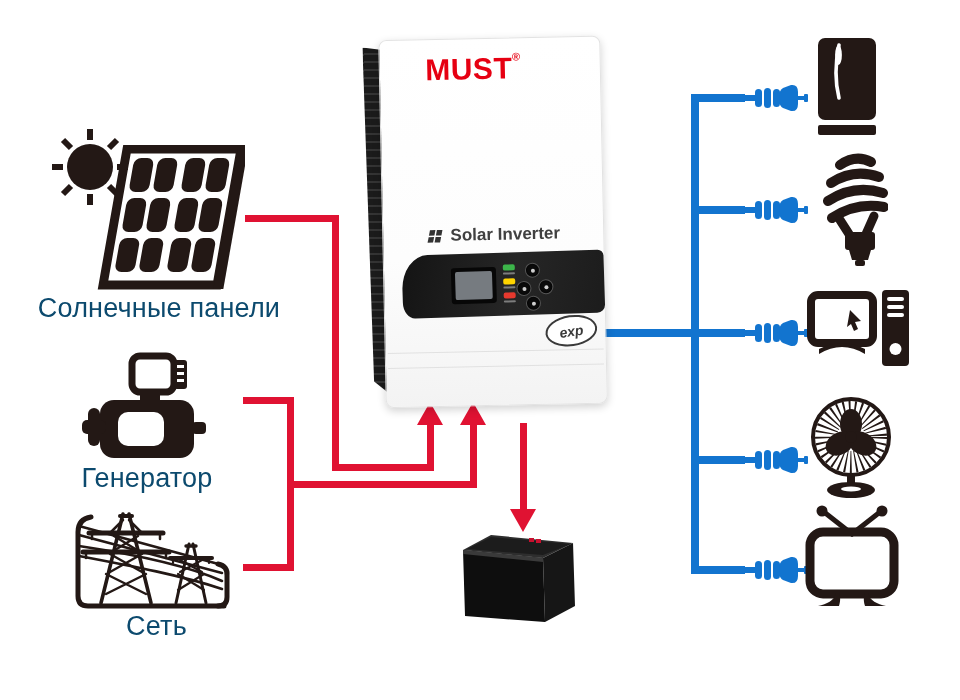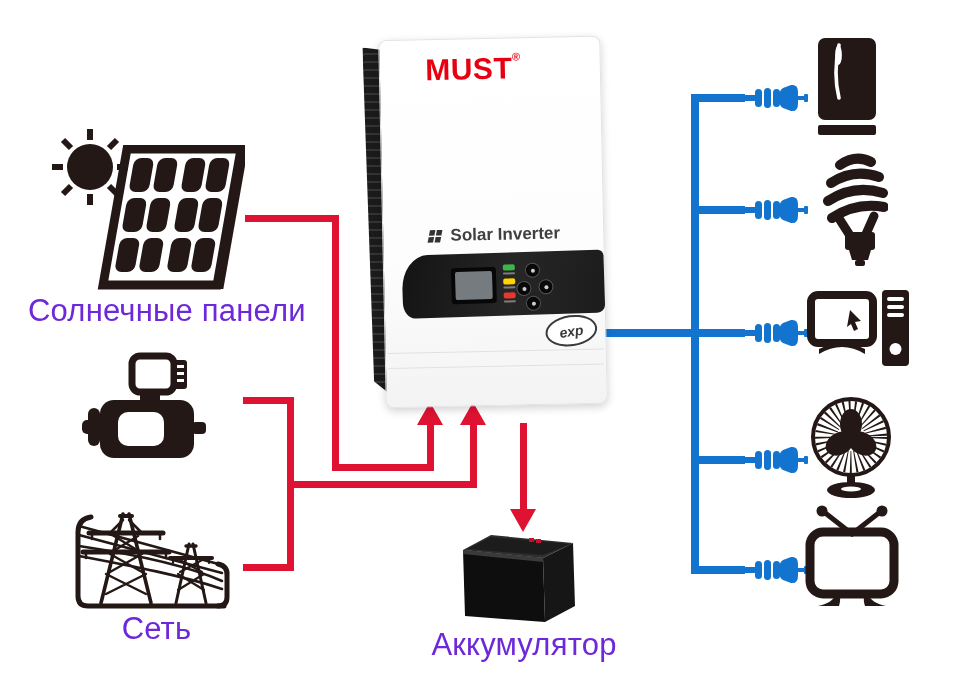--- a/index.html
+++ b/index.html
@@ -2,21 +2,21 @@
 <html><head>
 <meta charset="utf-8">
 <style>
   html,body{margin:0;padding:0;background:#ffffff;}
   #canvas{
     position:relative;width:960px;height:700px;background:#ffffff;overflow:hidden;
     font-family:"Liberation Sans","DejaVu Sans",sans-serif;
   }
   .abs{position:absolute;}
   .lbl{
-    position:absolute;color:#6d28d9;font-size:31px;line-height:1.1;
+    position:absolute;color:#0c4a6e;font-size:27px;line-height:1.1;
     text-align:center;white-space:nowrap;font-weight:400;letter-spacing:.2px;
   }
   
   .rline{position:absolute;background:#e01232;}
   .bline{position:absolute;background:#1274cf;}
   .arrow-up{position:absolute;width:0;height:0;
     border-left:13px solid transparent;border-right:13px solid transparent;
     border-bottom:23px solid #e01232;}
   .arrow-down{position:absolute;width:0;height:0;
     border-left:13px solid transparent;border-right:13px solid transparent;
@@ -170,20 +170,21 @@
         <rect x="95" y="20" width="7" height="3" fill="#fff"></rect>
         <rect x="95" y="27" width="7" height="3" fill="#fff"></rect>
       <rect x="58" y="38" width="20" height="12"></rect>
       <rect x="18" y="48" width="94" height="58" rx="14"></rect>
       <rect x="36" y="60" width="46" height="34" rx="10" fill="#fff"></rect>
       <rect x="0" y="68" width="24" height="14" rx="5"></rect>
       <rect x="6" y="56" width="12" height="38" rx="6"></rect>
       <rect x="110" y="70" width="14" height="12" rx="4"></rect>
     </g>
   </svg>
+  <div class="lbl" style="left:62px;top:464px;width:170px;">Генератор</div>
 
   <svg class="abs" style="left:72px;top:502px;" width="165" height="118" viewBox="0 0 165 118">
     <g fill="none" stroke="#231815" stroke-linecap="round">
       <path d="M152,104 L16,104 Q6,104 6,94 L6,30 Q6,17 19,15" stroke-width="5"></path>
       <path d="M146,62 Q156,64 155,74 L155,95 Q155,104 146,104" stroke-width="5"></path>
       <path d="M7,24 L150,63" stroke-width="2.6"></path>
       <path d="M7,33 L150,71" stroke-width="2.6"></path>
       <path d="M7,44 C60,52 112,62 150,79" stroke-width="2.6"></path>
       <path d="M7,54 C60,64 112,74 150,87" stroke-width="2.6"></path>
       <path d="M51,12 L29,101" stroke-width="3.6"></path>
@@ -242,21 +243,20 @@
 
   <svg class="abs" style="left:455px;top:528px;" width="125" height="97" viewBox="0 0 125 97">
     <polygon points="8,22 36,7 118,15 88,30" fill="#2e2e2e"></polygon>
     <polygon points="12,21 36,9 116,16 88,27" fill="#1c1c1c"></polygon>
     <polygon points="88,30 118,15 120,78 90,94" fill="#161616"></polygon>
     <polygon points="8,22 88,30 90,94 10,88" fill="#0e0e0e"></polygon>
     <polygon points="8,22 88,30 88,34 8,26" fill="#3a3a3a"></polygon>
     <rect x="74" y="10" width="5" height="4" fill="#c8102e"></rect>
     <rect x="81" y="11" width="5" height="4" fill="#c8102e"></rect>
   </svg>
-  <div class="lbl" style="left:414px;top:628px;width:220px;">Аккумулятор</div>
 
   <svg class="abs" style="left:812px;top:36px;" width="70" height="102" viewBox="0 0 70 102">
     <rect x="6" y="2" width="58" height="82" rx="7" fill="#231815"></rect>
     <path d="M27,9 C23,28 23,46 27,62" stroke="#fff" stroke-width="3.6" fill="none" stroke-linecap="round"></path>
     <ellipse cx="26.5" cy="19" rx="3.4" ry="10" fill="#fff"></ellipse>
     <rect x="6" y="89" width="58" height="10" rx="2" fill="#231815"></rect>
   </svg>
 
   <svg class="abs" style="left:816px;top:150px;" width="72" height="118" viewBox="0 0 72 118">
     <g fill="none" stroke="#231815" stroke-width="10" stroke-linecap="round">

